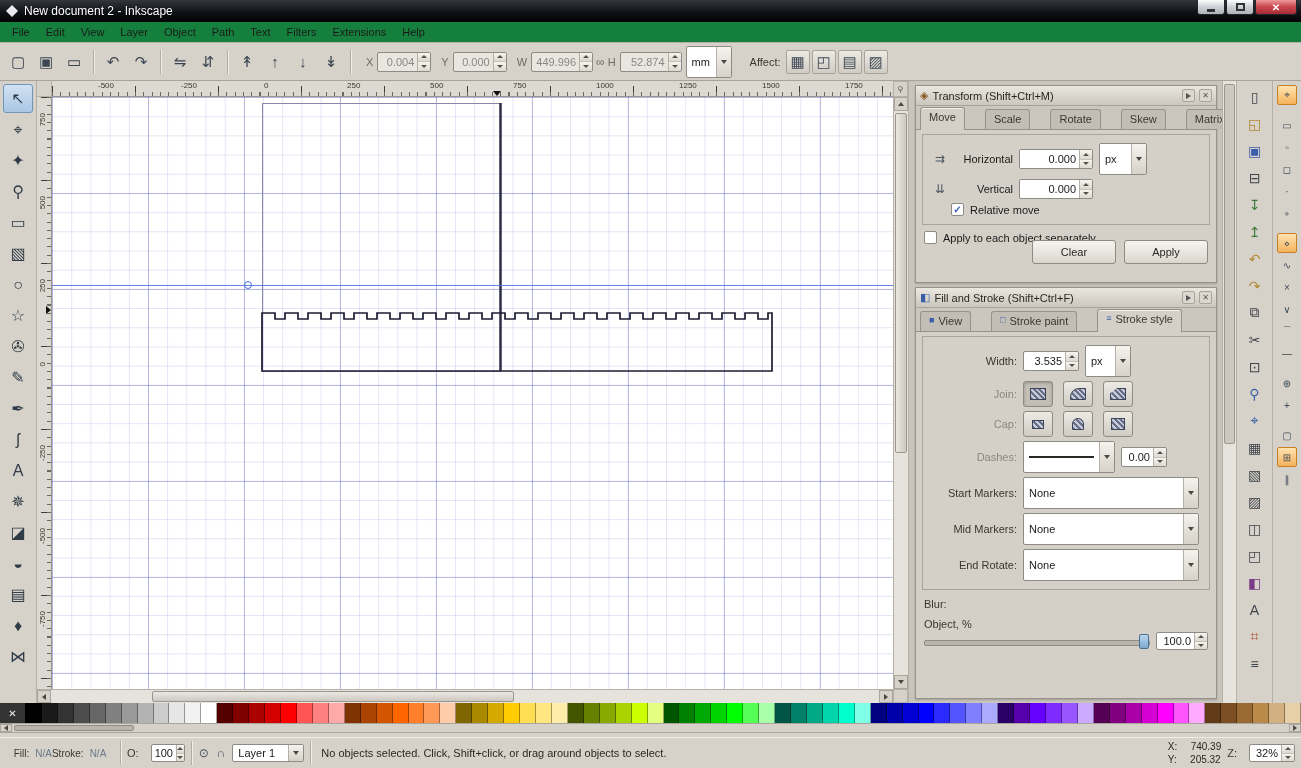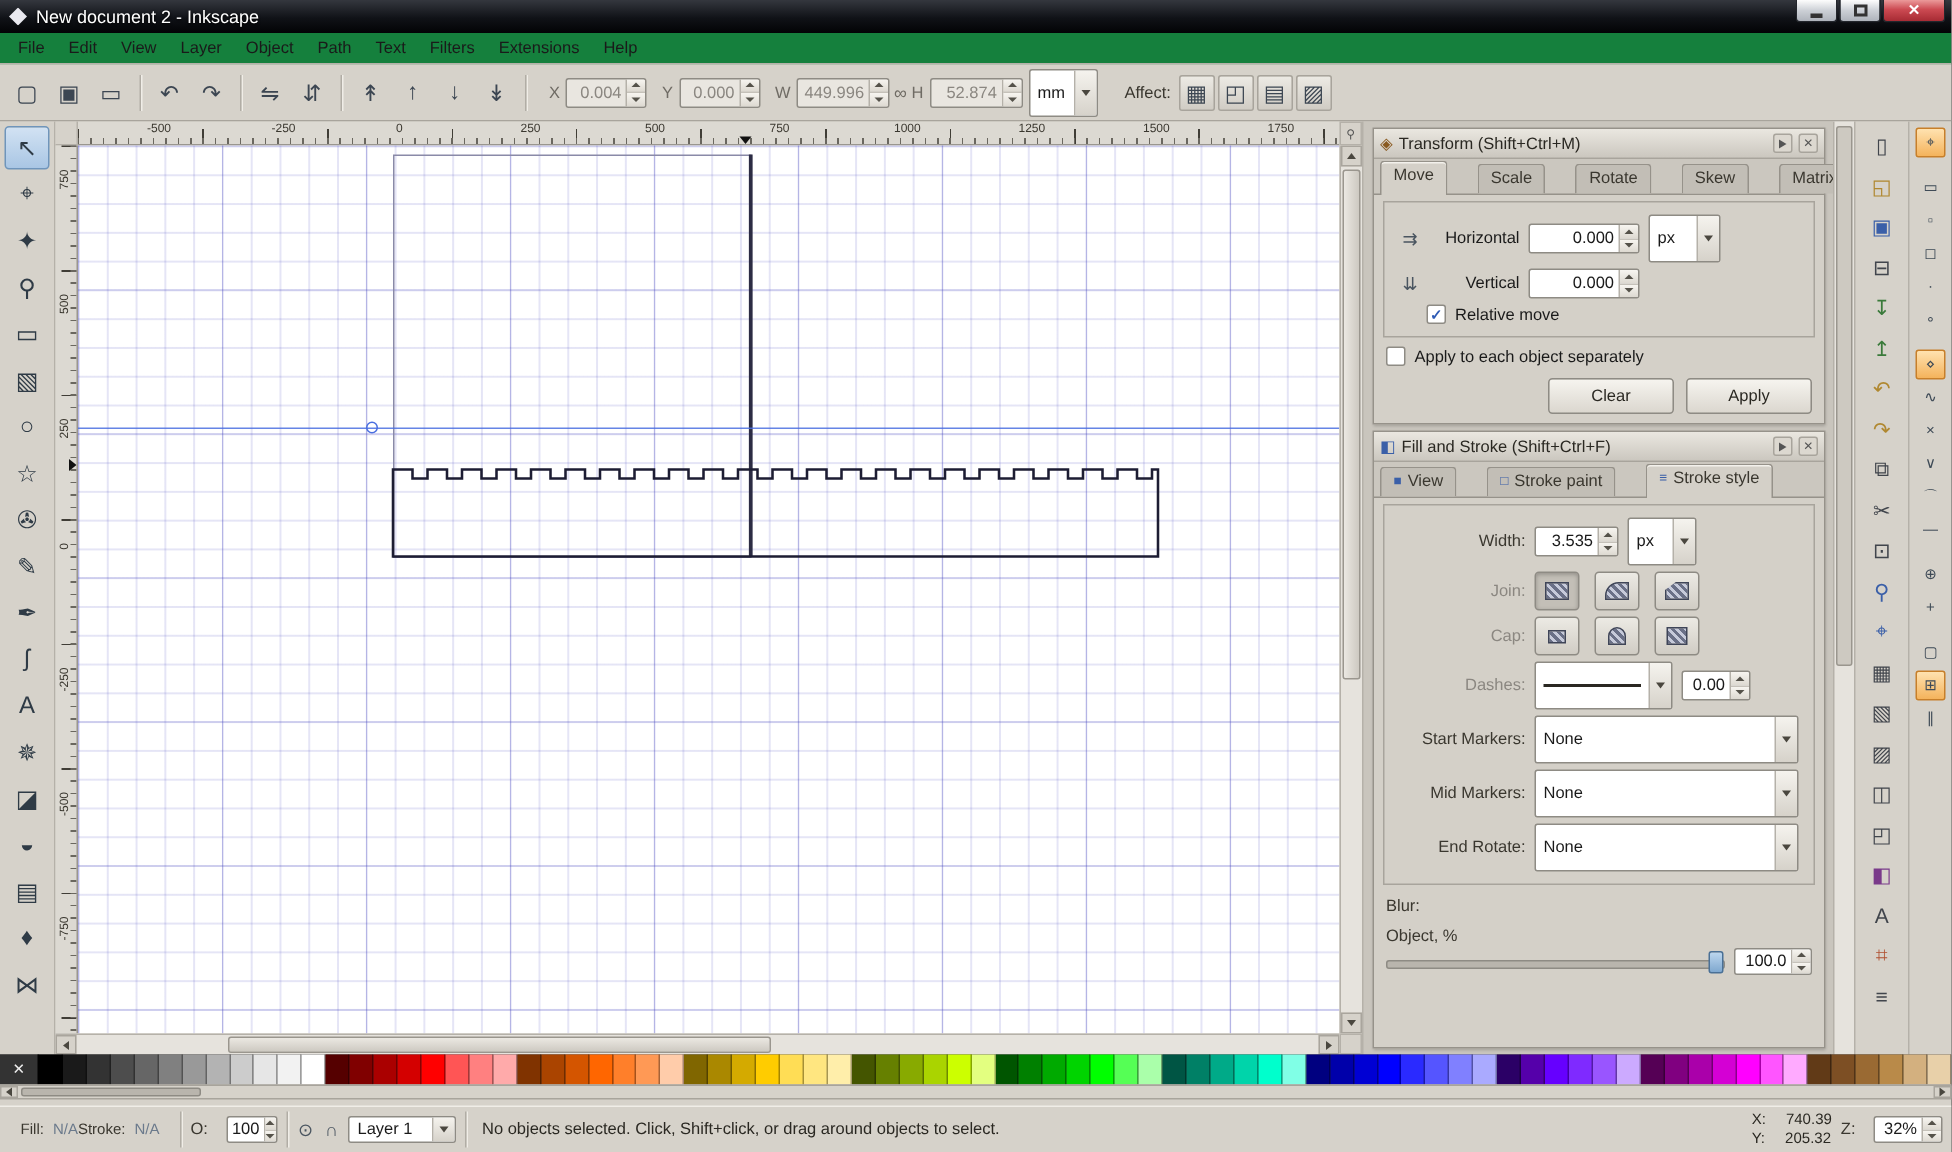--- a/index.html
+++ b/index.html
@@ -91,21 +91,21 @@
 .ph-btn{width:13px;height:13px;border:1px solid #a8a49c;background:#dcd8d0;display:flex;align-items:center;justify-content:center;font-size:8px;color:#555;border-radius:2px}
 .tabs{display:flex;align-items:flex-end;height:24px;padding:2px 4px 0;background:#cbc7bf;border-bottom:1px solid #96928a}
 .tab{height:20px;padding:3px 8px 4px;border:1px solid #96928a;border-bottom:none;background:#c2beb6;color:#3a372f;margin-right:20px;border-radius:3px 3px 0 0;display:flex;align-items:flex-start;gap:4px;white-space:nowrap}
 .tab.active{background:#d4d0c8;height:23px;margin-bottom:-1px;box-shadow:inset 0 1px 0 #f3f1ec}
 .tab-icon{font-size:9px;color:#3a5fa8}
 .frame{border:1px solid #a8a49c;margin:4px 6px;padding:4px 2px;background:#d4d0c8}
 .trow{display:flex;align-items:center;margin:4px 6px;gap:6px}
 .t-icon{width:18px;text-align:center;color:#4a5560;font-size:12px}
 .t-label{width:58px;text-align:right}
 .checkbox{width:13px;height:13px;border:1px solid #8e8b84;background:#fff;display:inline-flex;align-items:center;justify-content:center;font-size:10px;font-weight:bold;color:#2f5bb5;border-radius:2px;flex:none}
-.btn-row{position:absolute;right:8px;bottom:6px;display:flex;gap:8px}
+.btn-row{position:absolute;right:8px;bottom:18px;display:flex;gap:8px}
 .gbtn{min-width:84px;height:24px;background:linear-gradient(#f6f4ef,#dbd7cf);border:1px solid #8e8b84;border-radius:3px;font-family:inherit;font-size:11px;color:#2a2822;padding:0 10px}
 .fsrow{display:flex;align-items:center;margin:4px 8px;gap:6px}
 .fs-label{width:84px;text-align:right;color:#3a372f;flex:none}
 .fs-label.dim{color:#8b8781}
 .tgl{width:30px;height:26px;background:linear-gradient(#eceae4,#d0ccc4);border:1px solid #8e8b84;border-radius:3px;display:flex;align-items:center;justify-content:center;margin-right:4px}
 .tgl.pressed{background:#c3bfb7;box-shadow:inset 0 1px 3px rgba(0,0,0,.25)}
 .hatch{background:repeating-linear-gradient(45deg,#6a7087 0 2px,#c6cada 2px 4px);border:1px solid #3f4558}
 .join-shape{width:16px;height:12px}
 .join-round{border-top-left-radius:9px}
 .join-bevel{clip-path:polygon(0 45%,45% 0,100% 0,100% 100%,0 100%)}

